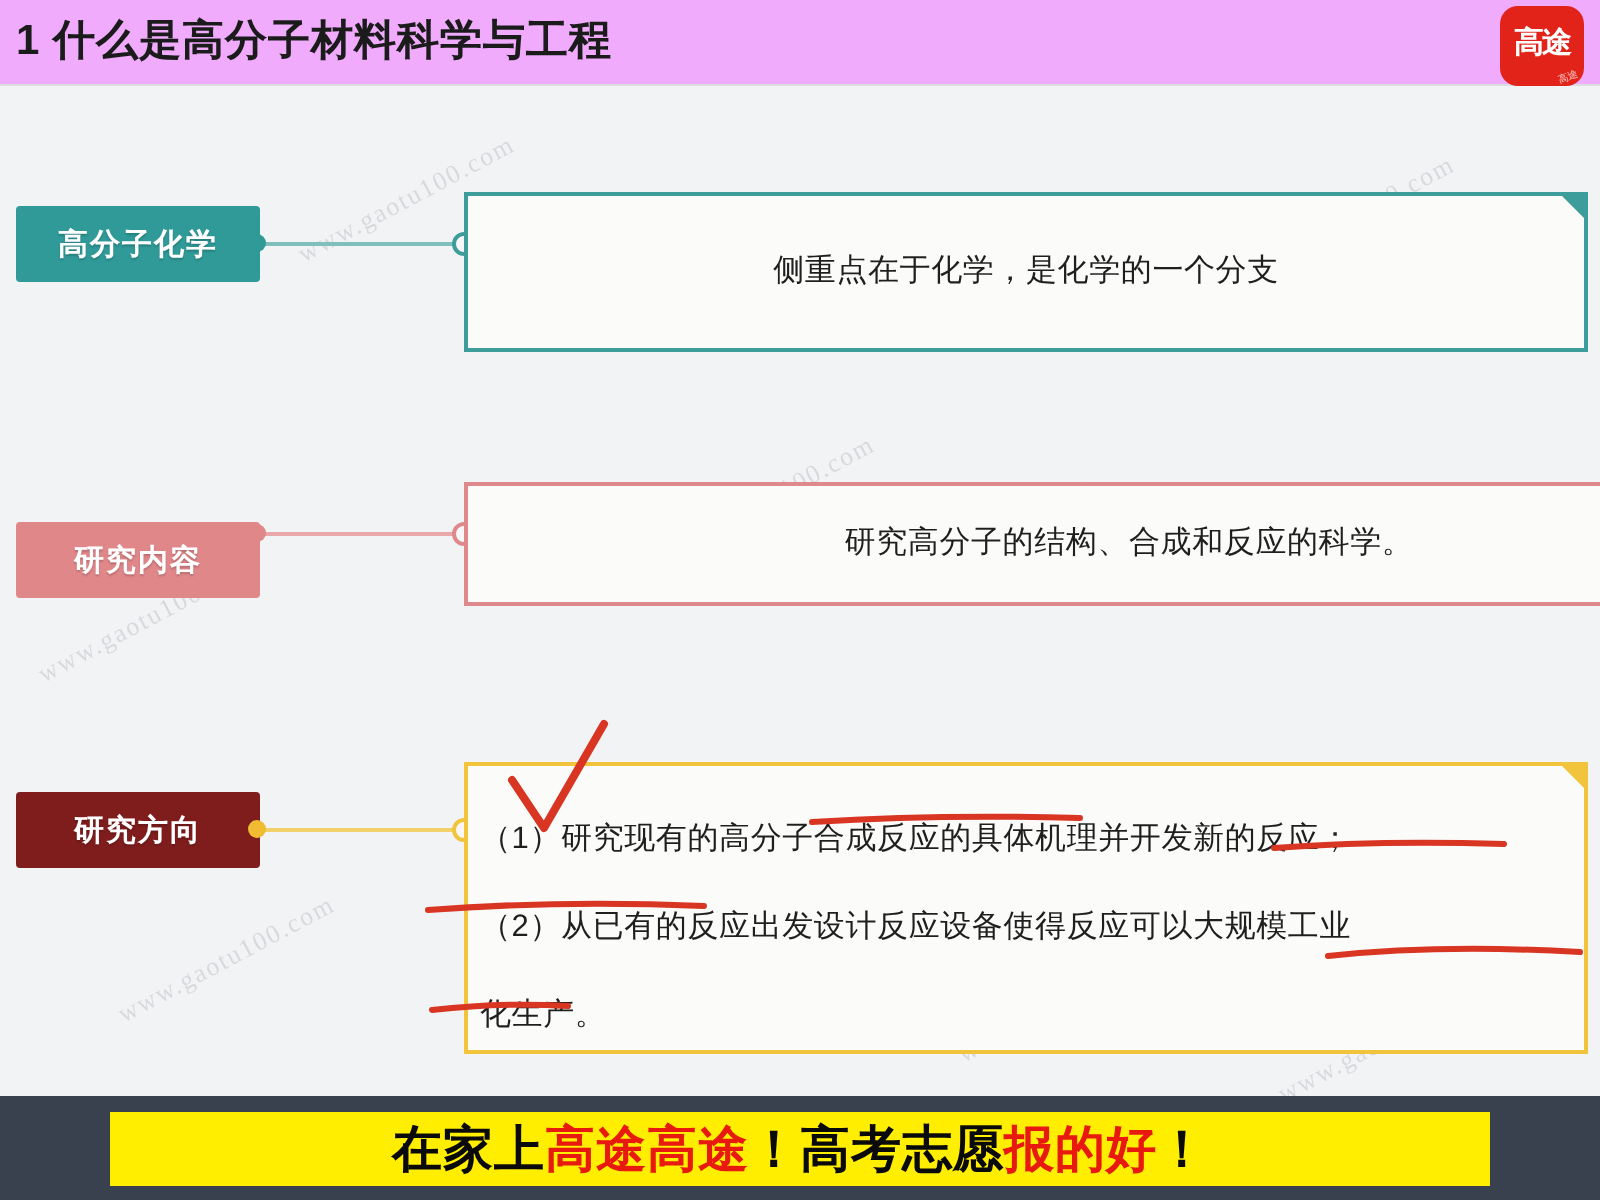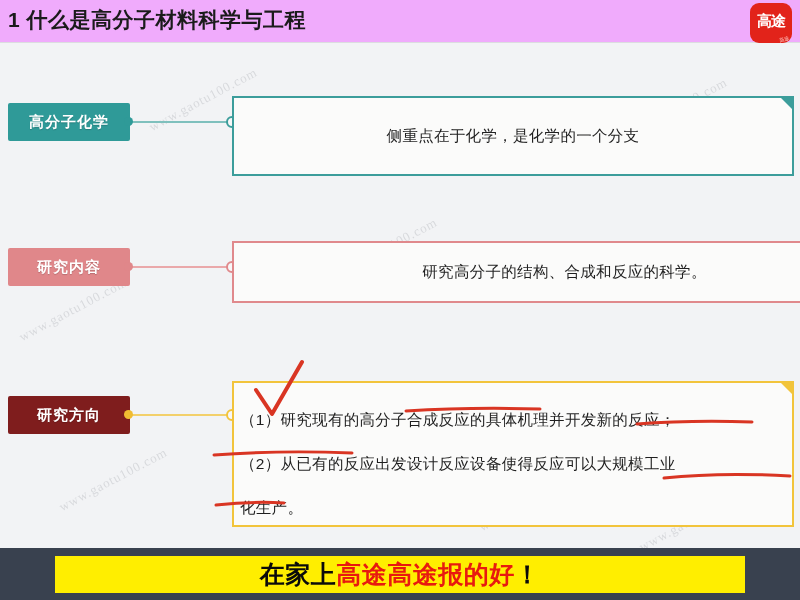--- a/index.html
+++ b/index.html
@@ -233,21 +233,21 @@
     <div class="dot-solid d-teal" style="left:124px; top:117px;"></div>
     <div class="dot-hollow teal" style="left:226px; top:116px;"></div>
 
     <div class="panel teal center" style="left:232px; top:96px; width:562px; height:80px; border-color:#3c9d9b;">
       <div class="corner"></div>
       <p>侧重点在于化学，是化学的一个分支</p>
     </div>
   </div>
 
   <div class="row">
-    <div class="tag tag-pink" style="left:8px; top:248px; width:122px; height:38px;">研究内容</div>
+    <div class="tag tag-pink" style="left:8px; top:261px; width:122px; height:38px;">研究内容</div>
     <div class="connector conn-pink" style="left:128px; top:266px; width:110px;"></div>
     <div class="dot-solid d-pink" style="left:124px; top:262px;"></div>
     <div class="dot-hollow pink" style="left:226px; top:261px;"></div>
 
     <div class="panel pink center" style="left:232px; top:241px; width:665px; height:62px; border-color:#e0898c;">
       <div class="corner"></div>
       <p>研究高分子的结构、合成和反应的科学。</p>
     </div>
   </div>
 
@@ -278,18 +278,19 @@
     <path d="M664 478 Q720 472 790 476" fill="none" stroke="#d93523" stroke-width="3" stroke-linecap="round"></path>
 
     <path d="M216 505 Q252 501 284 503" fill="none" stroke="#d93523" stroke-width="3" stroke-linecap="round"></path>
   </svg>
 
   <div class="footer">
     <div class="footer-band" id="footer-band">
         <span>在家上</span>
         <span class="hl">高途</span>
         <span class="hl">高途</span>
+        <span>！高考志愿</span>
         <span class="hl">报的好</span>
         <span>！</span>
       </div>
   </div>
 
 </div>
 
 </body></html>

